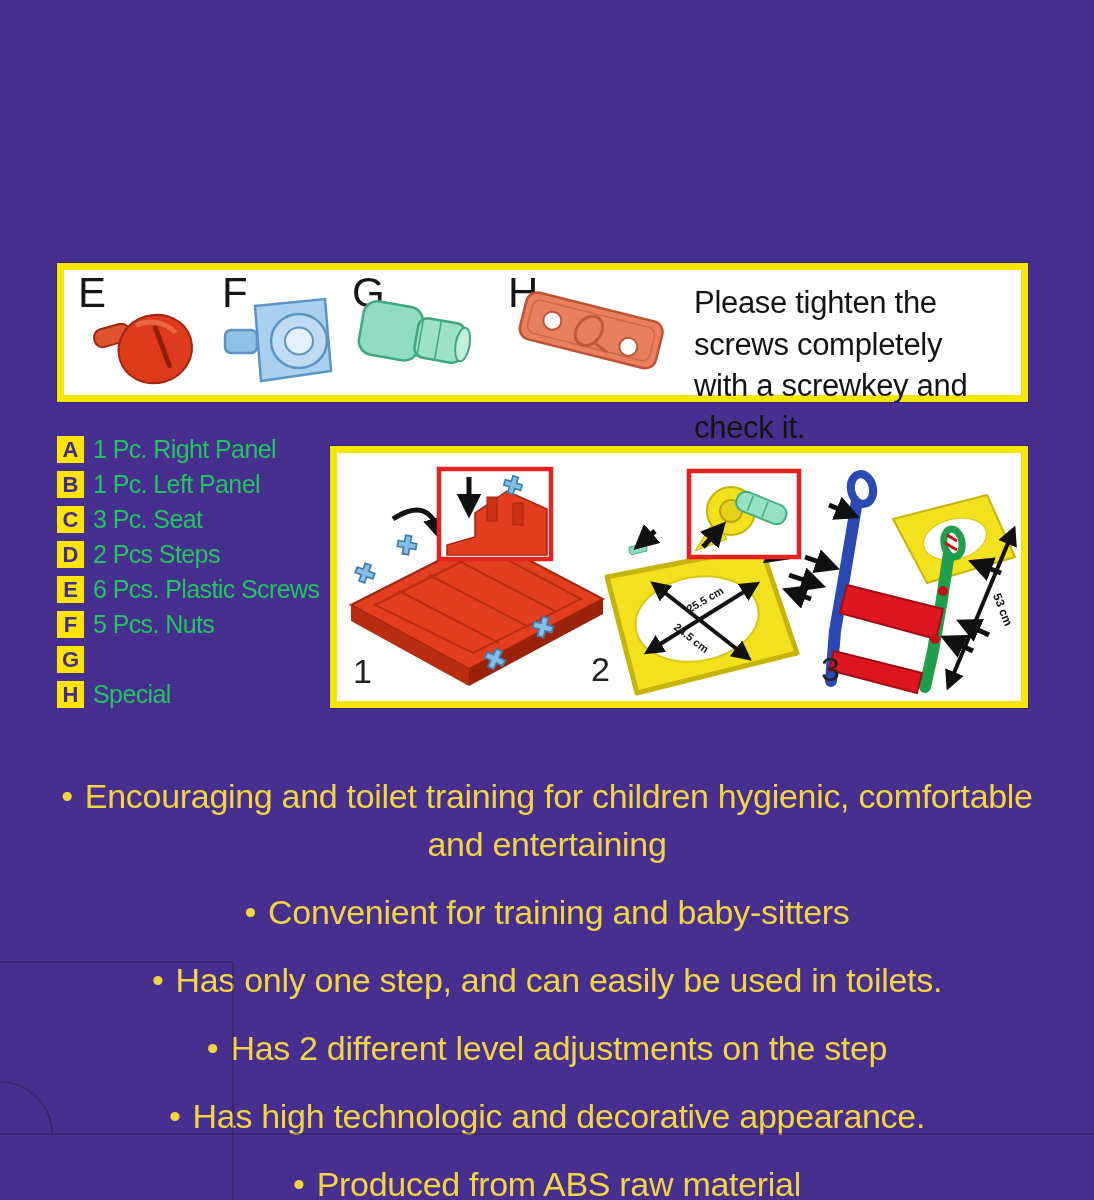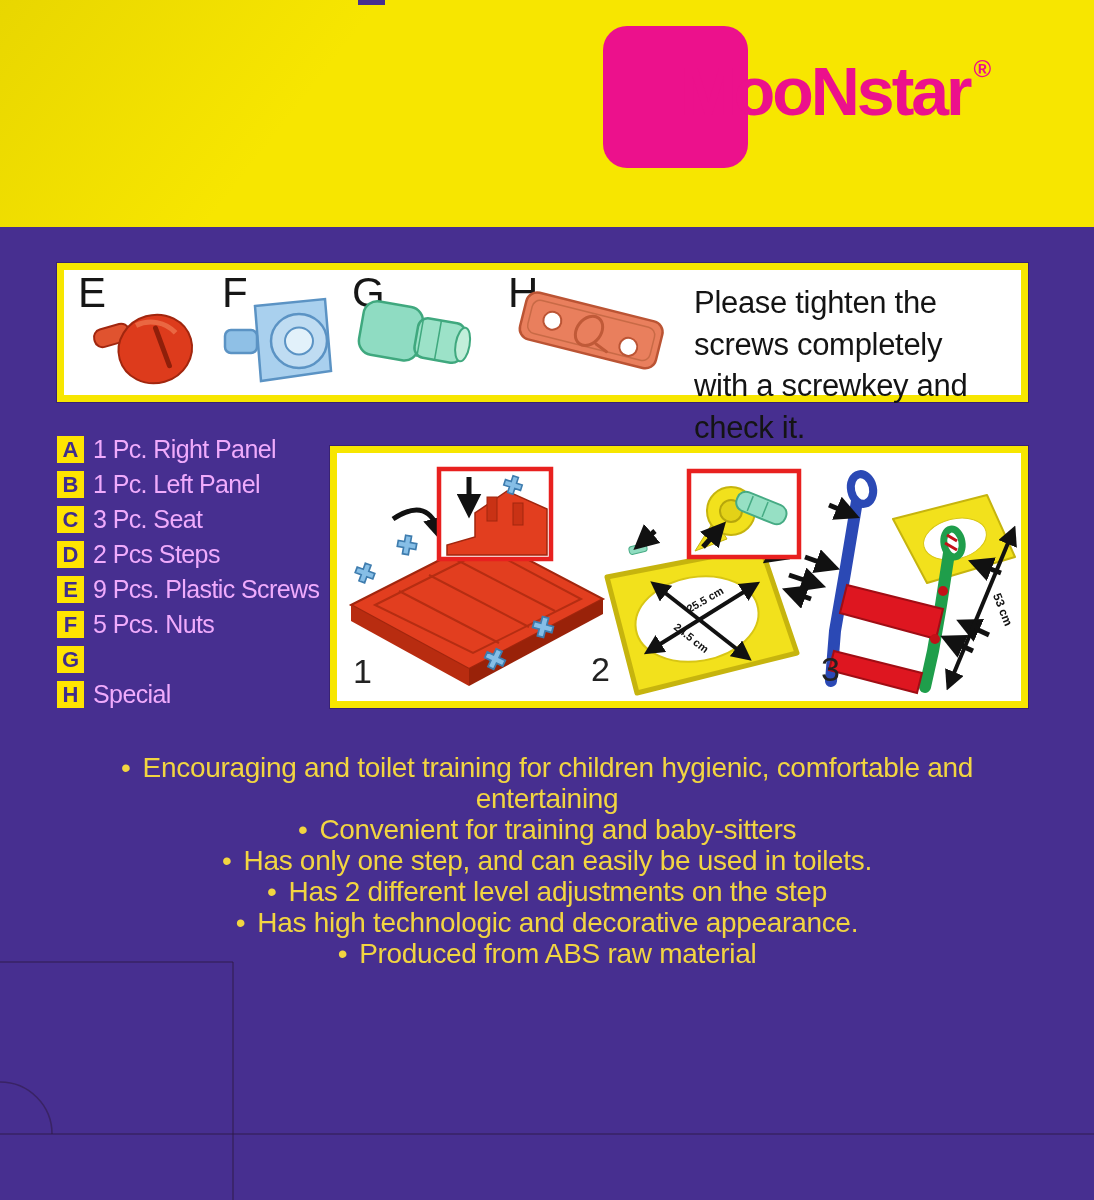--- a/index.html
+++ b/index.html
@@ -24,40 +24,35 @@
   .diagram-box{left:330px;top:446px;width:698px;height:262px;}
   .hw-letter{position:absolute;top:2px;font-size:42px;color:#161616;line-height:1;}
   .hw-icon{position:absolute;}
   .hw-note{position:absolute;left:630px;top:12px;width:300px;font-size:31px;line-height:1.34;
     letter-spacing:-.3px;color:#141414;}
   
   .parts-list{position:absolute;left:57px;top:436px;}
   .part-row{display:flex;align-items:center;height:27px;margin-bottom:8px;}
   .part-letter{width:27px;height:27px;background:#ffe400;color:#402d8c;font-weight:bold;
     font-size:22px;line-height:27px;text-align:center;flex:0 0 27px;}
-  .part-label{margin-left:9px;color:#f0abfc;font-size:25px;letter-spacing:-.6px;white-space:nowrap;}
+  .part-label{margin-left:9px;color:#22c55e;font-size:25px;letter-spacing:-.6px;white-space:nowrap;}
   
   .features{position:absolute;left:0;top:752px;width:1094px;}
   .features-inner{max-width:1000px;margin:0 auto;text-align:center;}
-  .feature-line{font-size:28px;line-height:31px;color:#f2d541;letter-spacing:-.3px;}
+  .feature-line{font-size:34px;line-height:48px;color:#f2d541;letter-spacing:-.3px;margin-top:20px;}
   .blt{margin-right:12px;}
   
   .foldlines{position:absolute;left:0;top:0;pointer-events:none;}
   svg text{font-family:"Liberation Sans",sans-serif;}
 </style>
 </head>
 <body>
 
 <div class="page">
 
-  <div class="yellow-band">
-    <div class="yellow-shade"></div>
-    <div class="logo-square"></div>
-    <div class="logo-text"><span>MooNstar</span><span class="reg">®</span></div>
-  </div>
   <div class="top-notch"></div>
 
   <div class="framed hardware-box">
     <span class="hw-letter" style="left:14px">E</span>
     <span class="hw-letter" style="left:158px">F</span>
     <span class="hw-letter" style="left:288px">G</span>
     <span class="hw-letter" style="left:444px">H</span>
 
     <svg class="hw-icon" style="left:26px;top:26px" width="108" height="97" viewBox="0 0 108 97">
       <g transform="rotate(-16 54 50)">
@@ -110,21 +105,21 @@
     <div class="part-row">
       <span class="part-letter">C</span>
       <span class="part-label">3 Pc. Seat</span>
     </div>
     <div class="part-row">
       <span class="part-letter">D</span>
       <span class="part-label">2 Pcs Steps</span>
     </div>
     <div class="part-row">
       <span class="part-letter">E</span>
-      <span class="part-label">9 Pcs. Plastic Screws</span>
+      <span class="part-label">6 Pcs. Plastic Screws</span>
     </div>
     <div class="part-row">
       <span class="part-letter">F</span>
       <span class="part-label">5 Pcs. Nuts</span>
     </div>
     <div class="part-row">
       <span class="part-letter">G</span>
     </div>
     <div class="part-row">
       <span class="part-letter">H</span>

